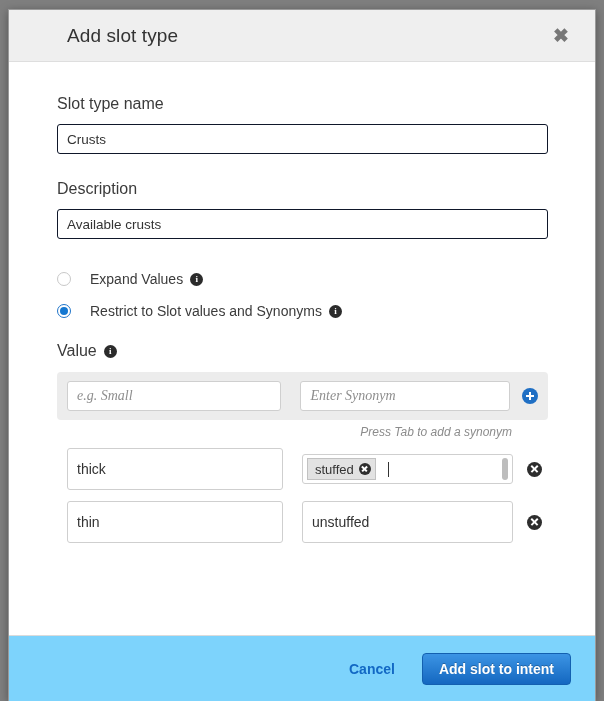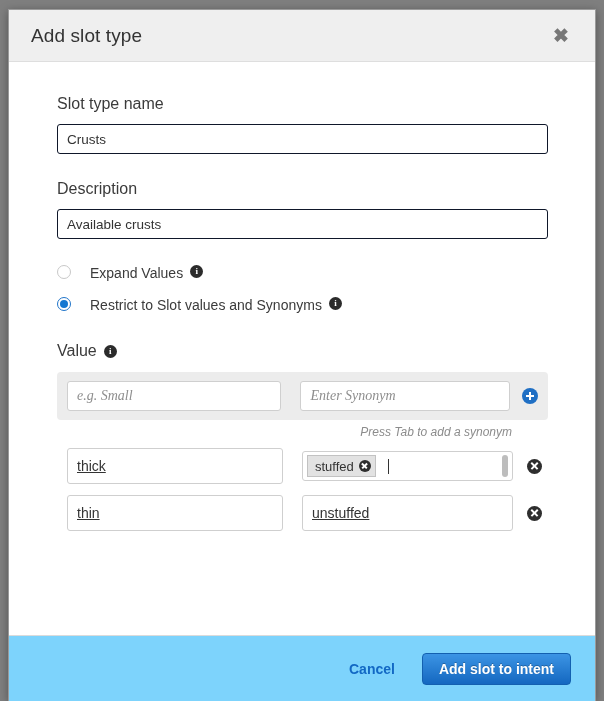--- a/index.html
+++ b/index.html
@@ -41,20 +41,21 @@
     display: flex;
     align-items: center;
     justify-content: space-between;
     padding: 0 22px 0 22px;
     box-sizing: border-box;
   }
   .modal-title {
     font-size: 19px;
     color: #333333;
     letter-spacing: 0.1px;
+    margin-left: 36px;
   }
   .close-btn {
     font-size: 19px;
     color: #777777;
     line-height: 1;
     cursor: pointer;
     font-weight: bold;
     padding: 2px 4px;
     user-select: none;
   }
@@ -90,21 +91,21 @@
     outline: none;
   }
   .text-input::placeholder { color: #9b9b9b; font-style: italic; }
 
   .block-gap { margin-bottom: 26px; }
 
   
   .radio-group { margin-top: 3px; }
   .radio-row {
     display: flex;
-    align-items: flex-start;
+    align-items: center;
     height: 28px;
     margin-bottom: 4px;
   }
   .radio {
     width: 14px;
     height: 14px;
     border-radius: 50%;
     border: 1px solid #c8c8c8;
     background: #ffffff;
     box-sizing: border-box;
@@ -213,31 +214,30 @@
   }
 
   
   .value-row {
     display: flex;
     align-items: center;
     margin-bottom: 11px;
     padding-left: 10px;
   }
   .row-input {
-    height: 36px;
+    height: 42px;
     box-sizing: border-box;
     border: 1px solid #cfcfcf;
     border-radius: 3px;
     padding: 16px 9px;
     font-size: 14px;
     font-family: "Liberation Sans", sans-serif;
     background: #ffffff;
     outline: none;
     color: #333333;
-    text-decoration: underline;
   }
   .row-val { width: 216px; }
   .row-syn { width: 211px; margin-left: 19px; }
 
   .syn-tagbox {
     width: 211px;
     height: 30px;
     margin-left: 19px;
     box-sizing: border-box;
     border: 1px solid #cfcfcf;

